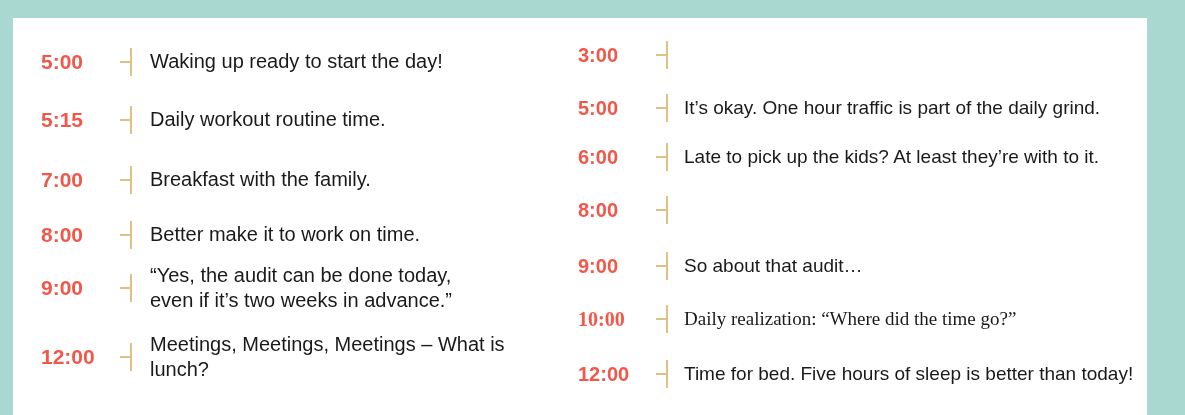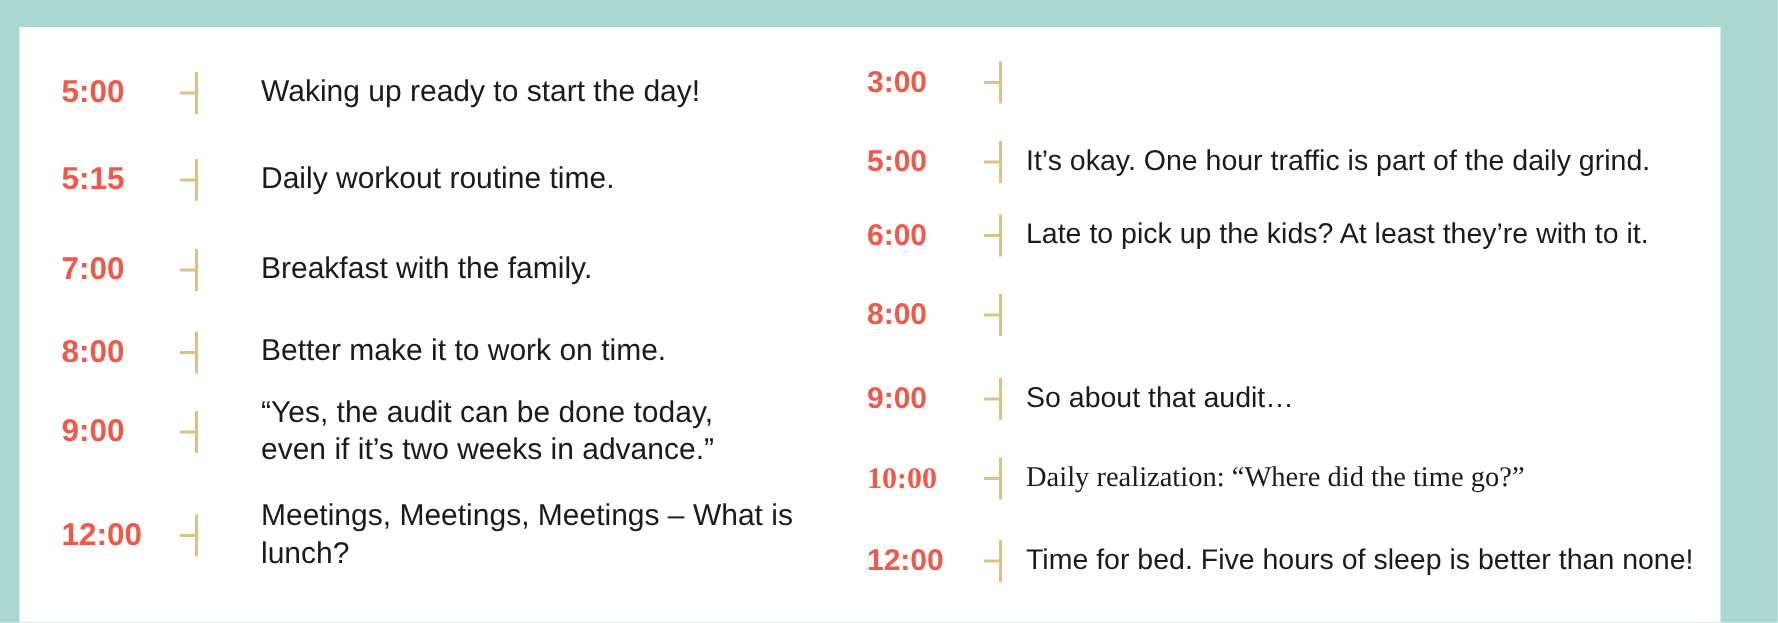--- a/index.html
+++ b/index.html
@@ -87,21 +87,21 @@
     color: #1a1a1a;
     flex: 1 1 auto;
     line-height: 1.26;
     white-space: pre-line;
   }
 
   
   #column-left .row   { padding-left: 28px; }
   #column-left .time  { font-size: 21px; width: 78px; }
   #column-left .tick  { width: 13px; }
-  #column-left .desc  { font-size: 20px; margin-left: 42px; }
+  #column-left .desc  { font-size: 20px; margin-left: 18px; }
 
   
   #column-right .row  { padding-left: 565px; }
   #column-right .time { font-size: 20px; width: 77px; }
   #column-right .tick { width: 13px; }
   #column-right .desc { font-size: 19px; margin-left: 16px; }
 
   
   #column-right .row { padding-left: 0; left: 18px; }
 </style>
@@ -208,18 +208,18 @@
             <span class="vbar"></span>
           </div>
           <div class="desc">Daily realization: “Where did the time go?”</div>
         </div>
         <div class="row" style="top: 356px; transform: translateY(-50%); height: 30px;">
           <div class="time">12:00</div>
           <div class="tick">
             <span class="hbar"></span>
             <span class="vbar"></span>
           </div>
-          <div class="desc">Time for bed. Five hours of sleep is better than none!</div>
+          <div class="desc">Time for bed. Five hours of sleep is better than today!</div>
         </div>
       </div>
 
   </div>
 </div>
 
 </body></html>

